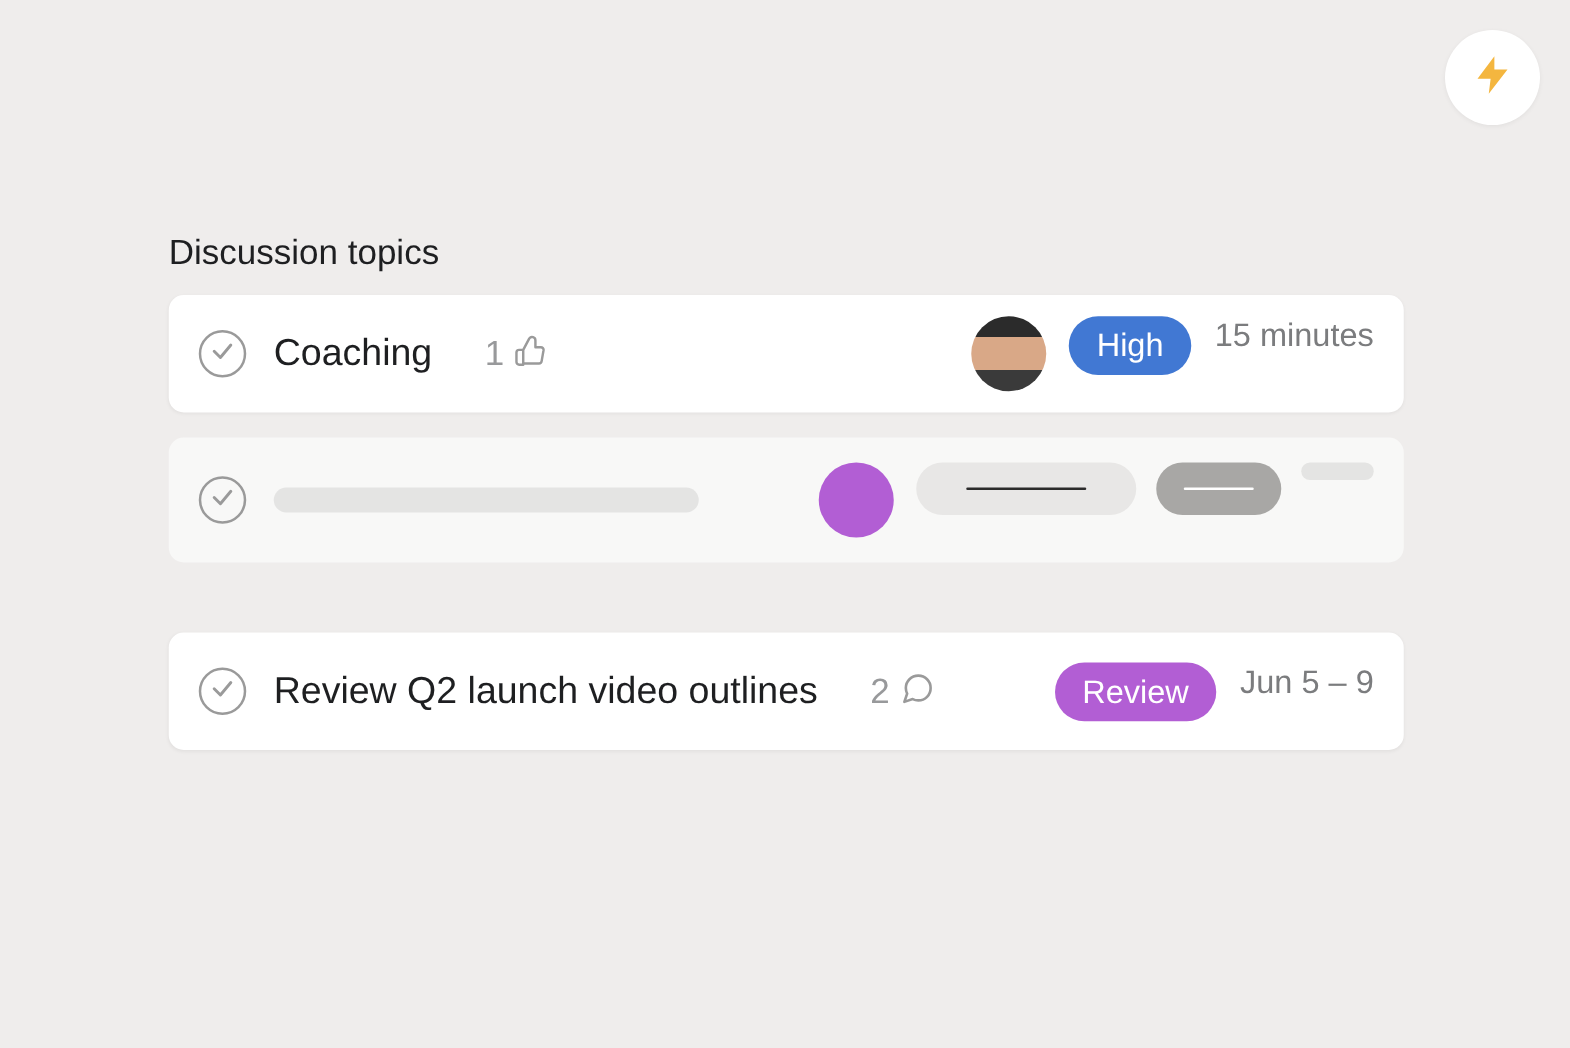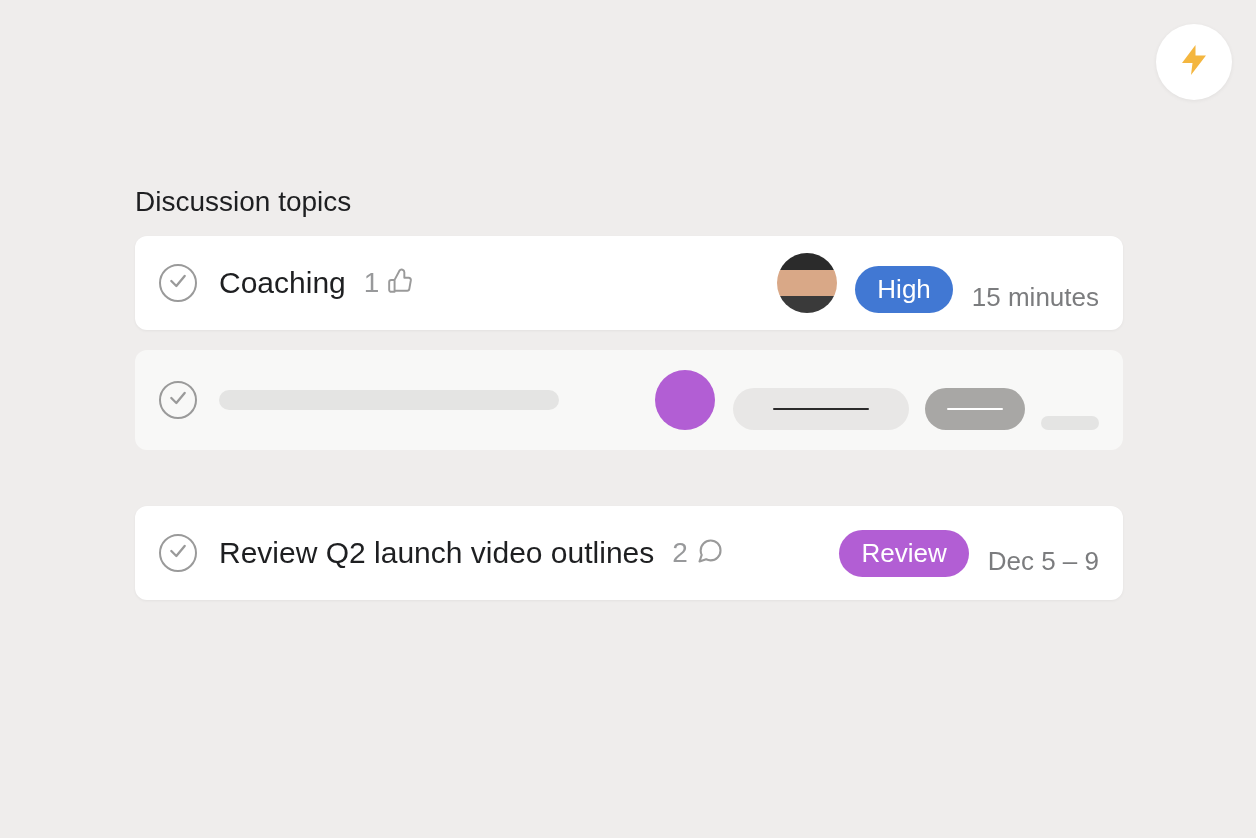--- a/index.html
+++ b/index.html
@@ -156,22 +156,22 @@
   }
   .sk-pill.light .sk-line { width: 96px; }
   .sk-pill.dark .sk-line { width: 56px; background:#ffffff; height:2.5px; }
   .sk-dash {
     height: 14px;
     width: 58px;
     background: #e4e4e3;
     border-radius: 999px;
   }
 
-  .title-cell { display:flex; align-items:center; min-width:0; }
-  .row-right { display:flex; align-items:flex-end; }
+  .title-cell { display:flex; align-items:center; min-width:0;gap:24px; }
+  .row-right { display:flex; align-items:flex-start; }
 </style>
 </head>
 <body>
 
 <div class="fab">
   <span>
     <svg width="36" height="36" viewBox="0 0 24 24" fill="none">
       <path d="M13 2 L4 14 H11 L10 22 L20 9 H13 L13 2 Z" fill="#f4b63f"></path>
     </svg>
   </span>
@@ -248,18 +248,18 @@
           <span class="meta-count">2</span>
           <span>
             <svg width="28" height="28" viewBox="0 0 24 24" fill="none">
               <path d="M21 11.5a8.38 8.38 0 0 1-8.5 8.5 8.5 8.5 0 0 1-3.8-.9L3 21l1.9-5.7A8.38 8.38 0 0 1 4 11.5 8.5 8.5 0 0 1 12.5 3 8.38 8.38 0 0 1 21 11.5z" stroke="#9a9a9a" stroke-width="1.8" stroke-linejoin="round"></path>
             </svg>
           </span>
         </div>
       </div>
       <div class="row-right" style="margin-left:18px;">
         <span class="pill purple">Review</span>
-        <span class="right-text">Dec 5 – 9</span>
+        <span class="right-text">Jun 5 – 9</span>
       </div>
     </div>
   </div>
 
 </div>
 
 </body></html>

